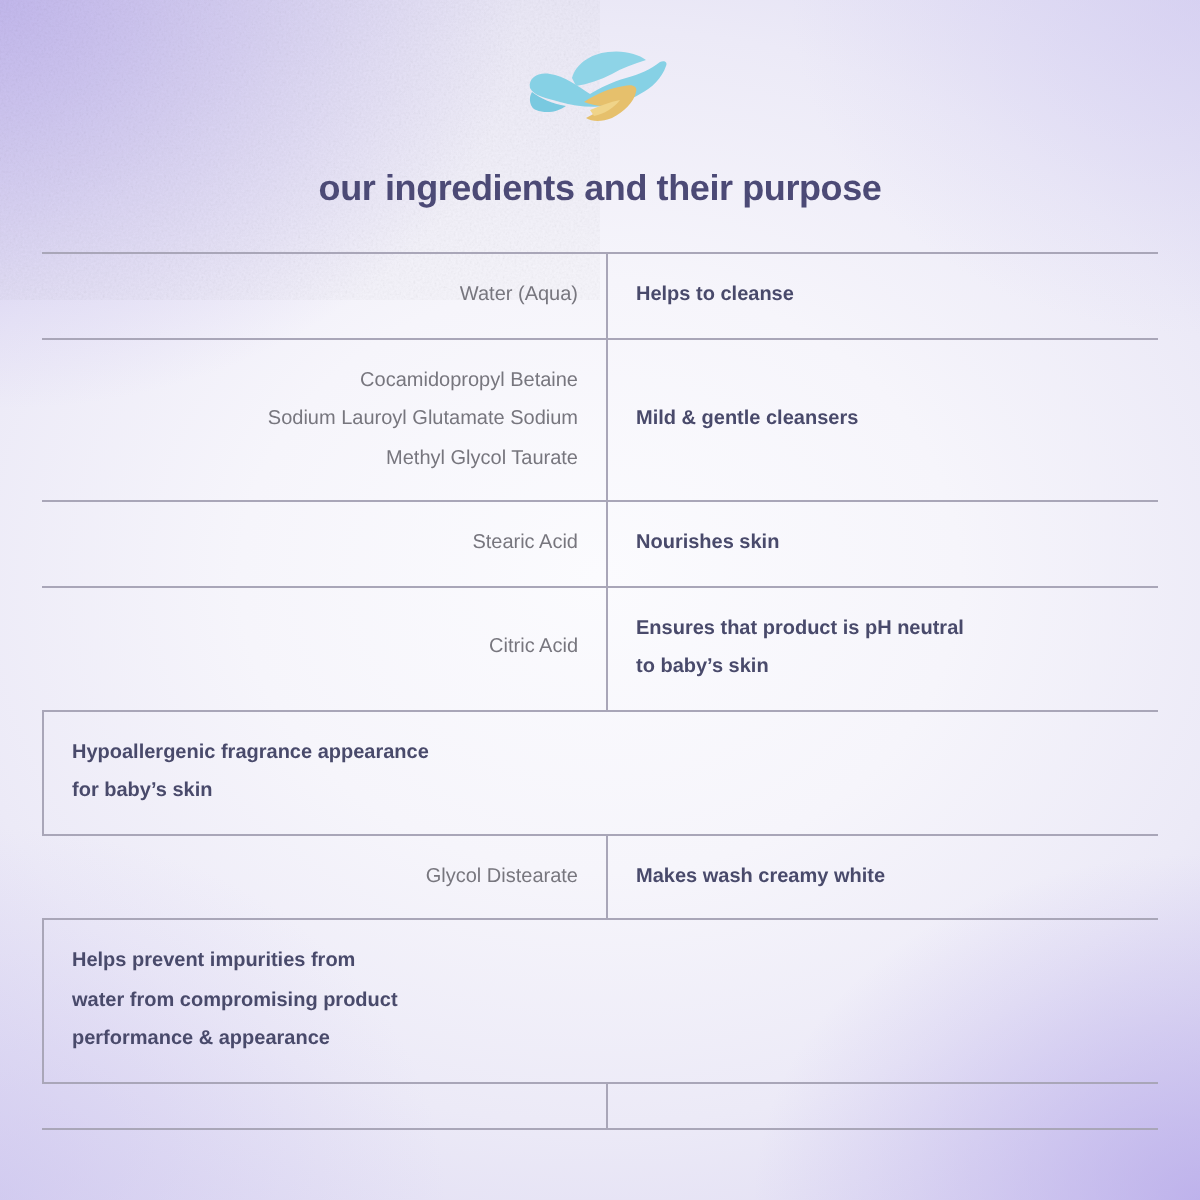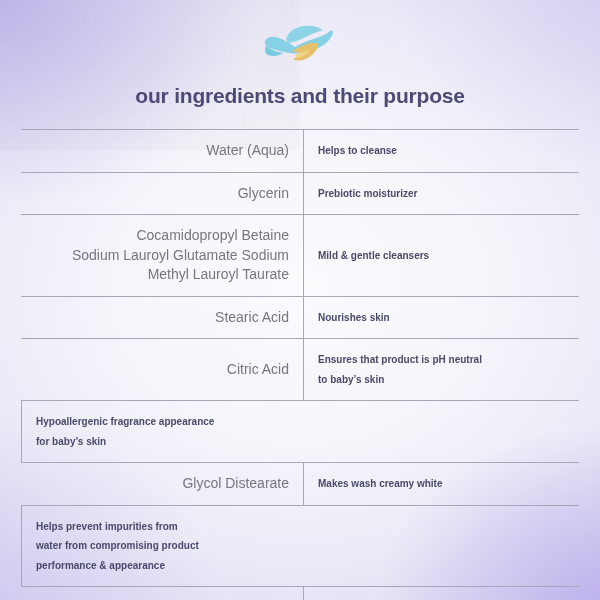--- a/index.html
+++ b/index.html
@@ -49,21 +49,21 @@
     padding-top:22px;
     display:flex; justify-content:center;
   }
   .logo-wrap svg{ display:block; }
 
   
   .title{
     position:relative;
     text-align:center;
     margin-top:16px;
-    font-size:21px;
+    font-size:18px;
     font-weight:700;
     letter-spacing:-0.2px;
     color:#4c4a76;
   }
 
   
   .table{
     position:relative;
     margin:21px 21px 0 21px;
     width:558px;
@@ -74,21 +74,21 @@
     border-top:1px solid #a9a6b8;
   }
   .row:last-child{ border-bottom:1px solid #a9a6b8; }
 
   .cell-ingredient{
     width:282px;
     flex:0 0 282px;
     text-align:right;
     padding:11px 14px 11px 6px;
     color:#77767e;
-    font-size:14px;
+    font-size:10px;
     line-height:19.5px;
     font-weight:400;
     display:flex;
     flex-direction:column;
     justify-content:center;
     align-items:flex-end;
   }
   .cell-purpose{
     flex:1 1 auto;
     border-left:1px solid #a9a6b8;
@@ -144,34 +144,26 @@
 
     <div class="row">
       <div class="cell-ingredient">
         <span>Water (Aqua)</span>
       </div>
       <div class="cell-purpose">
         <span>Helps to cleanse</span>
       </div>
     </div>
 
-    <div class="row">
-      <div class="cell-ingredient">
-        <span>Glycerin</span>
-      </div>
-      <div class="cell-purpose">
-        <span>Prebiotic moisturizer</span>
-      </div>
-    </div>
 
     <div class="row">
       <div class="cell-ingredient">
         <span>Cocamidopropyl Betaine</span>
         <span>Sodium Lauroyl Glutamate Sodium</span>
-        <span>Methyl Lauroyl Taurate</span>
+        <span>Methyl Glycol Taurate</span>
       </div>
       <div class="cell-purpose">
         <span>Mild &amp; gentle cleansers</span>
       </div>
     </div>
 
     <div class="row">
       <div class="cell-ingredient">
         <span>Stearic Acid</span>
       </div>

